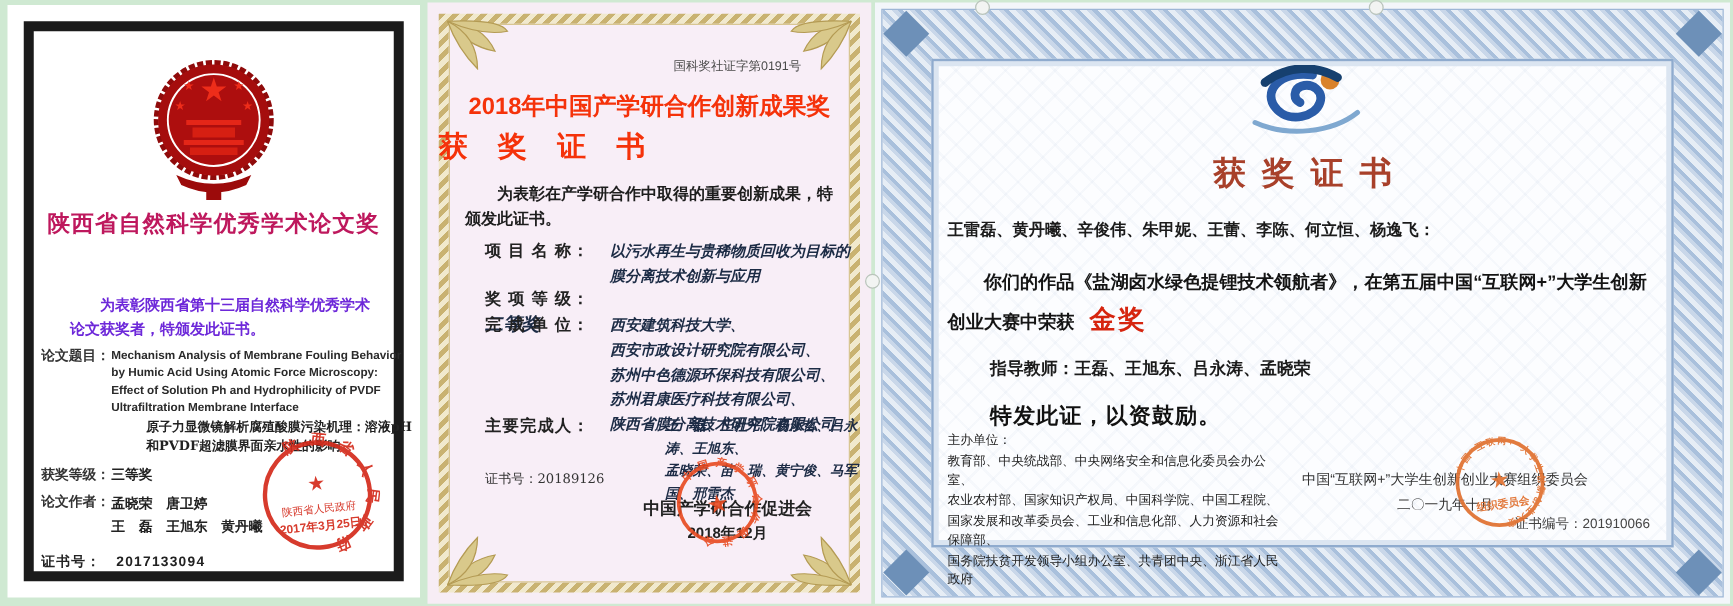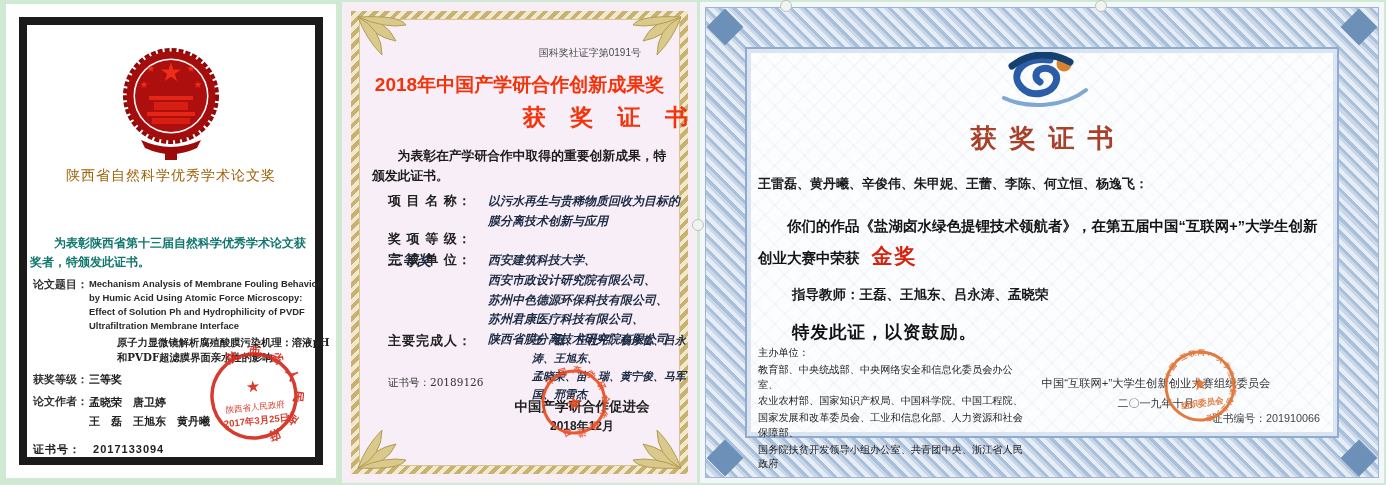--- a/index.html
+++ b/index.html
@@ -4,41 +4,41 @@
 <style>
   * { margin:0; padding:0; box-sizing:border-box; }
   html,body { width:1386px; height:485px; overflow:hidden; }
   body { font-family:"Liberation Sans", sans-serif; background:#cfe9d2; position:relative; }
   .cert { position:absolute; }
   .abs { position:absolute; }
 
   
   #certL { left:6px; top:4px; width:330px; height:474px; background:#ffffff; }
   .l-frame { position:absolute; inset:13px; border:8px solid #1b1b1b; }
-  .l-title { top:163px; left:0; right:0; text-align:center; font-size:14px; font-weight:normal; color:#a16207; letter-spacing:1px; }
+  .l-title { top:163px; left:0; right:0; text-align:center; font-size:18px; font-weight:bold; color:#be185d; letter-spacing:1px; }
   .l-heading { top:190px; left:0; right:0; text-align:center; font-family:"DejaVu Serif",serif; font-size:25px; font-weight:bold; color:#a5793d; letter-spacing:16px; text-indent:16px; }
-  .l-body { top:231px; left:24px; right:30px; font-family:Liberation Mono, monospace; font-size:12px; font-weight:600; color:#0f766e; line-height:1.62; text-indent:2em; }
+  .l-body { top:231px; left:50px; right:30px; font-family:Liberation Sans, sans-serif; font-size:12px; font-weight:600; color:#6d28d9; line-height:1.62; text-indent:2em; }
   .l-fields { top:273px; left:27px; right:20px; font-size:11px; color:#222; }
   .l-row { display:flex; margin-bottom:7px; }
   .l-label { width:56px; flex:none; font-weight:bold; color:#333; }
   .l-val-en { font-size:9.4px; font-weight:bold; color:#2a2a2a; line-height:1.5; width:242px; }
   .l-val-zh { font-family:"DejaVu Serif",serif; font-size:10.3px; font-weight:600; color:#222; line-height:1.45; margin-top:2px;margin-left:28px; }
   .l-serif { font-family:"DejaVu Serif",serif; font-weight:600; }
   .l-authors div { line-height:1.7; }
   .l-certno { top:438px; left:27px; font-size:11px; font-weight:bold; color:#222; letter-spacing:1px; }
   .l-seal { left:198px; top:342px; width:100px; height:100px; transform:rotate(-6deg); opacity:.92; }
 
   
   #certM { left:342px; top:2px; width:355px; height:481px; background:#f7edf5; }
   .m-band { position:absolute; inset:9px; background:repeating-linear-gradient(135deg,#c9b271 0 4px,#f1e9cd 4px 8px); }
   .m-paper { position:absolute; inset:17px; background:#f8eef7; border:1px solid #d8c692; }
   .m-leaf { width:52px; height:52px; z-index:3; }
   .m-docno { top:44px; right:56px; font-size:10px; color:#4a4a4a; }
   .m-title { top:70px; left:0; right:0; text-align:center; font-size:19px; font-weight:bold; color:#f5320a; }
-  .m-heading { top:100px; left:0; right:0; text-align:right; font-size:23px; font-weight:bold; color:#f5320a; letter-spacing:9px; text-indent:9px; }
+  .m-heading { top:100px; left:0; right:0; text-align:left; font-size:23px; font-weight:bold; color:#f5320a; letter-spacing:9px; text-indent:9px; }
   .m-body { top:144px; left:30px; right:26px; font-family:"DejaVu Serif",serif; font-size:12.8px; font-weight:600; color:#1d1d1d; line-height:1.6; text-indent:2em; }
   .m-row { position:absolute; left:46px; display:flex; }
   .m-label { width:100px; flex:none; font-size:13px; font-weight:600; color:#222; letter-spacing:1px; }
   .m-hand { font-family:"DejaVu Serif",serif; font-style:italic; font-weight:600; font-size:12px; color:#1c2b45; line-height:1.65; }
   .m-hand-big { font-size:14.5px; font-weight:bold; }
   .m-certno { top:374px; left:46px; font-size:10.5px; color:#333; font-family:"DejaVu Serif",serif; }
   .m-issuer { top:396px; left:140px; width:200px; text-align:center; font-size:13.5px; font-weight:bold; color:#222; }
   .m-date { top:416px; left:140px; width:200px; text-align:center; font-size:12px; font-weight:600; color:#222; }
   .m-seal { left:195px; top:363px; width:74px; height:74px; transform:rotate(-10deg); opacity:.9; z-index:4; }
 

